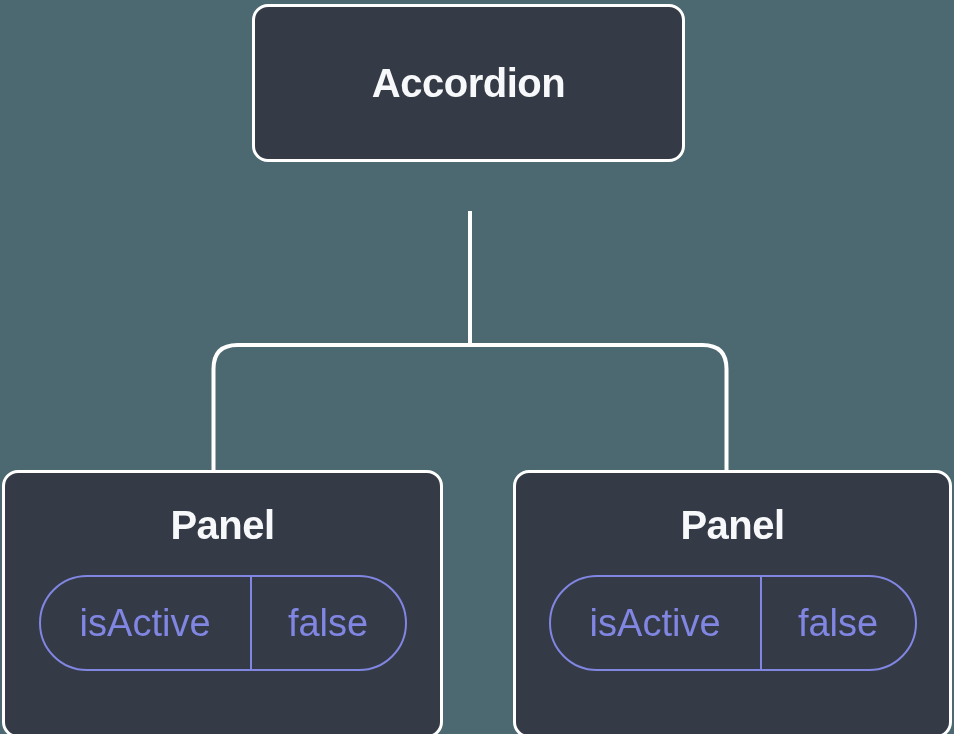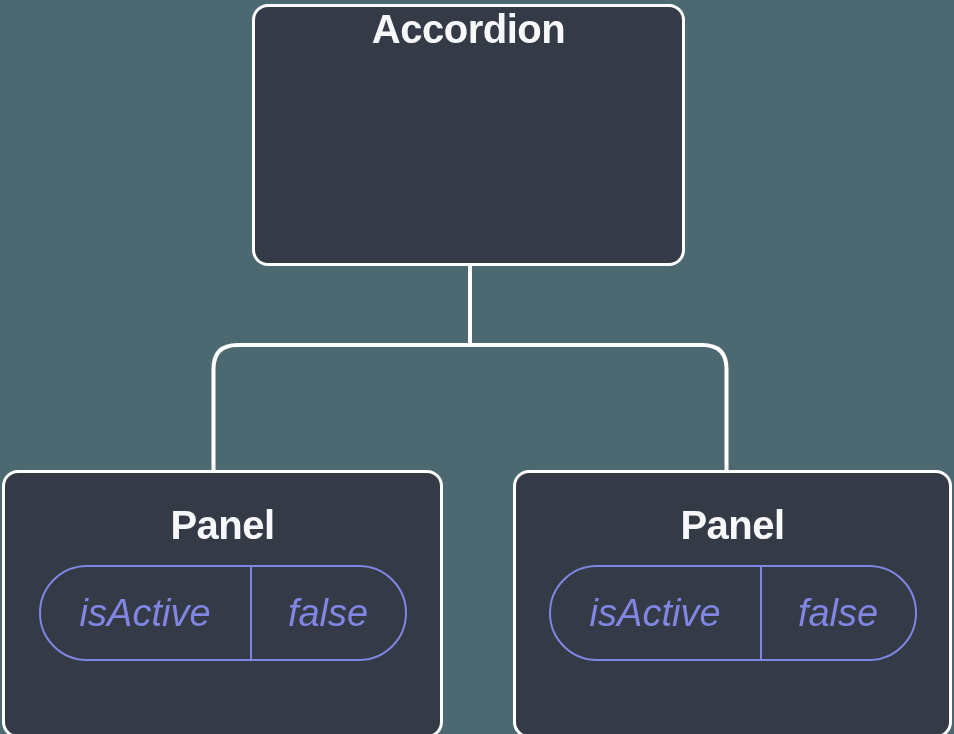--- a/index.html
+++ b/index.html
@@ -35,23 +35,23 @@
 
   .node {
     position: absolute;
     background: var(--node-fill);
     border: 3px solid var(--node-border);
     border-radius: 16px;
   }
 
   .node-root {
     left: 252px; top: 4px;
-    width: 433px; height: 262px;
+    width: 433px; height: 158px;
     display: flex;
-    align-items: flex-start;
+    align-items: center;
     justify-content: center;
   }
 
   .node-panel {
     top: 470px;
     width: 441px; height: 268px;
     display: flex;
     flex-direction: column;
     align-items: center;
   }
@@ -63,31 +63,30 @@
     font-weight: 600;
     letter-spacing: -0.5px;
     color: var(--title);
   }
   .node-panel .node-title {
     margin-top: 24px;
     line-height: 56px;
   }
 
   .state-pill {
-    margin-top: 12px;
+    margin-top: 22px;
     width: 368px;
     height: 96px;
     border: 2px solid var(--accent);
     border-radius: 48px;
     display: flex;
     align-items: stretch;
     color: var(--accent);
     font-size: 38px;
     overflow: hidden;
-    font-style: italic;
   }
   .pill-cell {
     display: flex;
     align-items: center;
     justify-content: center;
     white-space: nowrap;
   }
   .pill-key {
     flex: 0 0 58%;
     border-right: 2px solid var(--accent);

